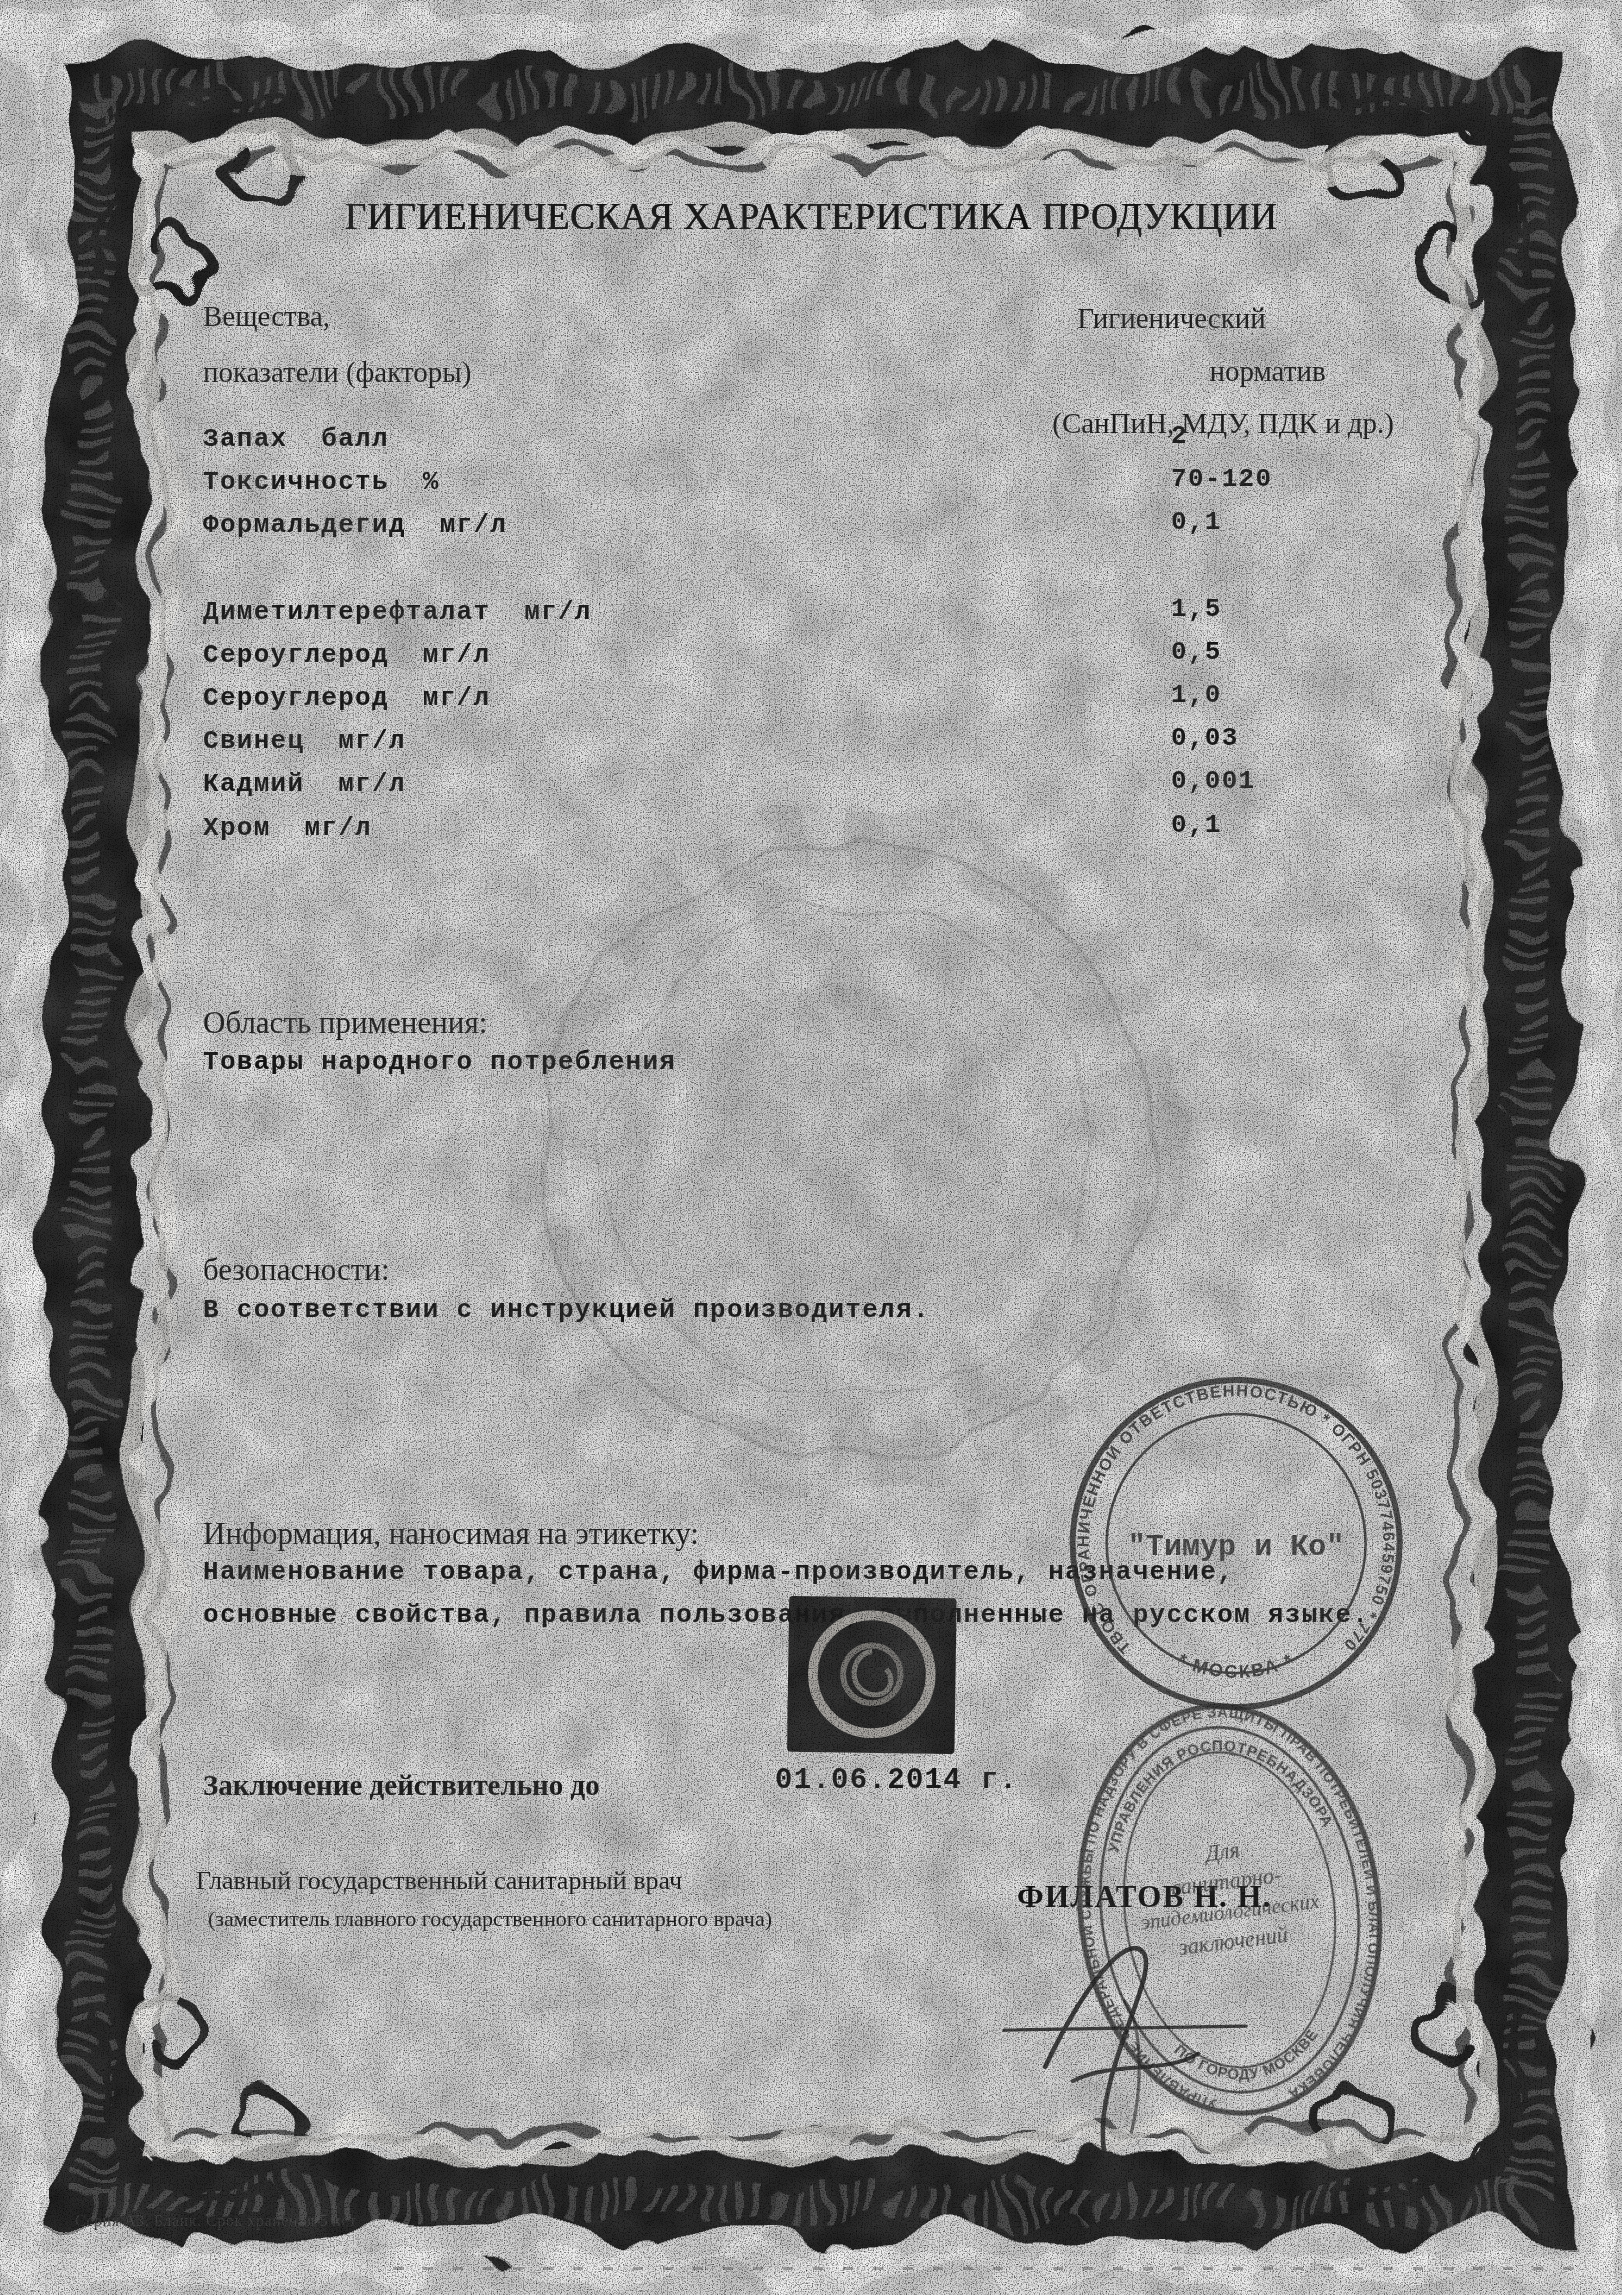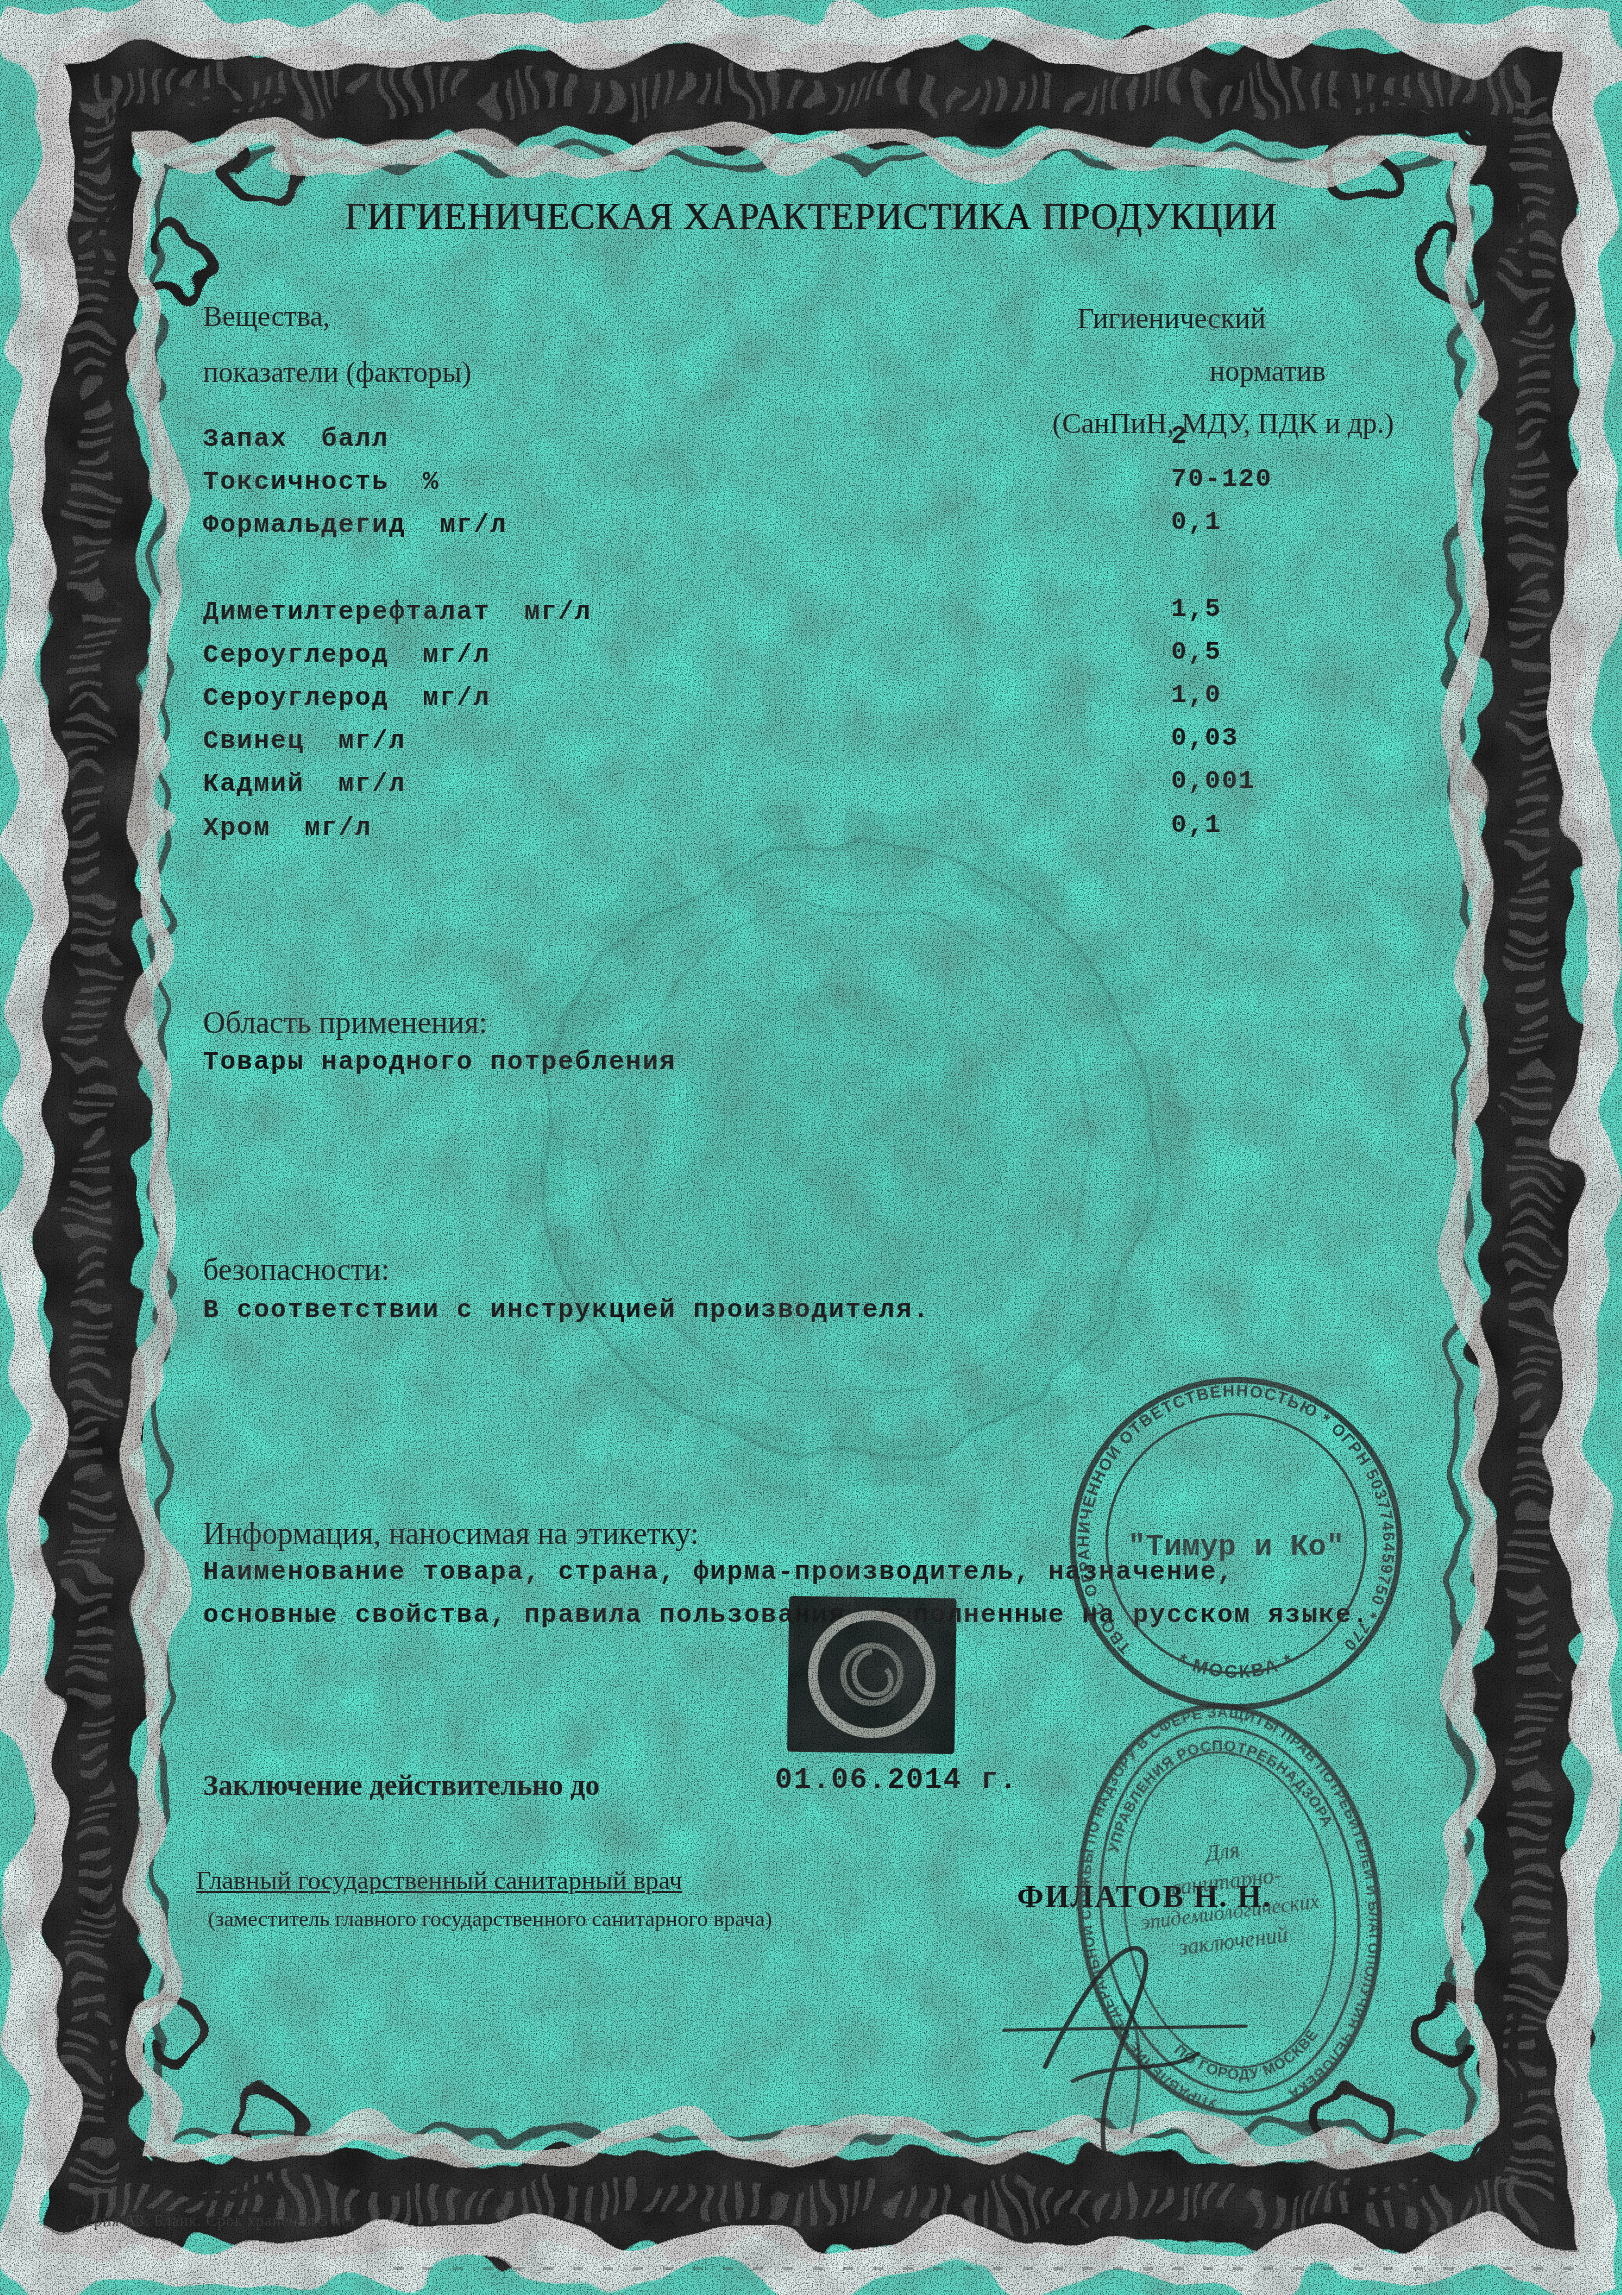--- a/index.html
+++ b/index.html
@@ -1,16 +1,16 @@
 <!DOCTYPE html>
 <html style="font-size:10.5px"><head>
 <meta charset="utf-8">
 <style>
   html,body{margin:0;padding:0;background:#ffffff;}
-  .page{position:relative;width:1622px;height:2295px;background:#5eead4;overflow:hidden;
+  .page{position:relative;width:1622px;height:2295px;background:#e5e5e5;overflow:hidden;
         font-family:"Liberation Serif",serif;color:#1a1a1a;}
   .abs{position:absolute;}
   .layer{position:absolute;left:0;top:0;pointer-events:none;}
   .serif{font-family:"Liberation Serif",serif;}
   .mono{font-family:"Liberation Mono","DejaVu Sans Mono",monospace;font-weight:bold;
         letter-spacing:1.3px;white-space:pre;color:#161616;}
   .b{font-weight:bold;}
   .content{position:absolute;left:0;top:0;width:1622px;height:2295px;filter:blur(0.3px) contrast(1.02);}
   .title{font-size:37px;letter-spacing:0.7px;text-shadow:0.7px 0 0 currentColor;color:#121212;}
   .hdr{font-size:29px;color:#1c1c1c;}
@@ -132,21 +132,21 @@
     <div class="abs serif sec" style="left:203px;top:1252px;">безопасности:</div>
     <div class="abs mono tv" style="left:203px;top:1295px;">В соответствии с инструкцией производителя.</div>
 
     <div class="abs serif sec" style="left:203px;top:1516px;">Информация, наносимая на этикетку:</div>
     <div class="abs mono tv" style="left:203px;top:1557px;">Наименование товара, страна, фирма-производитель, назначение,</div>
     <div class="abs mono tv" style="left:203px;top:1600px;">основные свойства, правила пользования, выполненные на русском языке.</div>
 
     <div class="abs serif sec b" style="left:203px;top:1769px;font-size:29px;">Заключение действительно до</div>
     <div class="abs mono" style="left:775px;top:1764px;font-size:29px;">01.06.2014 г.</div>
 
-    <div class="abs serif signer1" style="left:196px;top:1866px;text-decoration:underline;">Главный государственный санитарный врач</div>
+    <div class="abs serif signer1" style="left:196px;top:1866px;">Главный государственный санитарный врач</div>
     <div class="abs serif signer2" style="left:196px;top:1906px;padding-left:12px;">(заместитель главного государственного санитарного врача)</div>
     <div class="abs serif b signame" style="left:1017px;top:1879px;">ФИЛАТОВ Н. Н.</div>
 
     <div class="abs serif footer" style="left:75px;top:2212px;">Серия А3. Бланк. Срок хранения 5 лет</div>
     <div class="streak"></div>
   </div>
 
   <svg class="layer" width="1622" height="2295" viewBox="0 0 2480 3509">
     <defs>
       <filter id="softInk" x="-20%" y="-20%" width="140%" height="140%">

